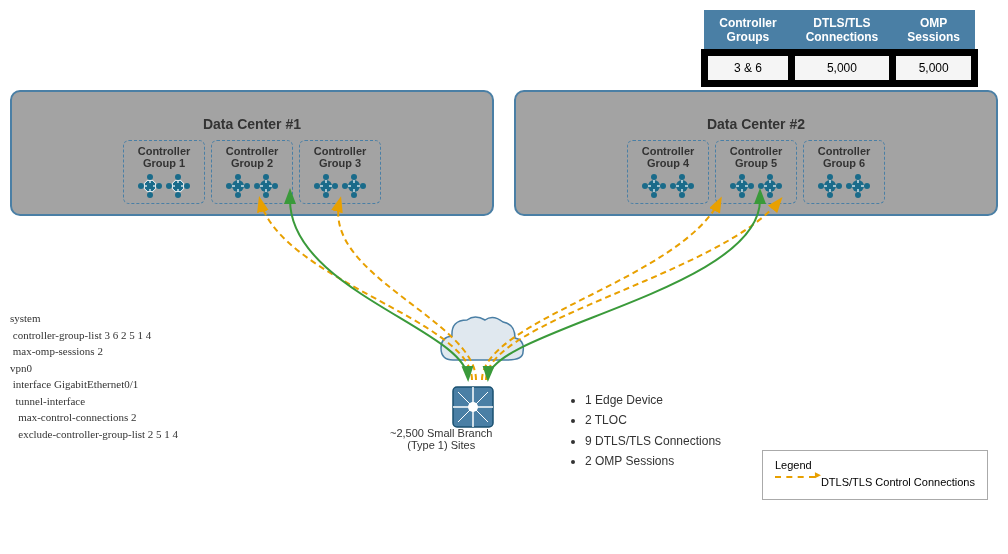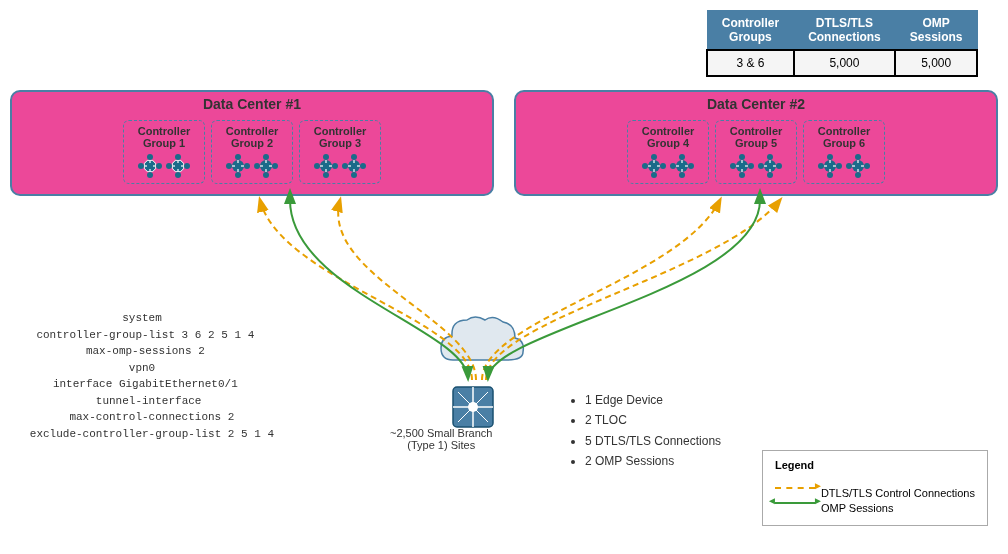--- a/index.html
+++ b/index.html
@@ -25,39 +25,39 @@
       background: #4a7fa5;
       color: #fff;
       padding: 5px 14px;
       text-align: center;
       border: 1px solid #4a7fa5;
       font-weight: bold;
     }
     .info-table td {
       padding: 5px 14px;
       text-align: center;
-      border: 2px solid #000000;
+      border: 7px solid #000000;
       background: #f5f5f5;
     }
 
     
     .dc-container {
       position: absolute;
       top: 90px;
       left: 10px;
       right: 10px;
       display: flex;
       gap: 20px;
     }
     .dc-box {
       flex: 1;
       border: 2px solid #4a7fa5;
       border-radius: 10px;
-      padding: 4px 10px 10px;
-      background: #ec4899;
+      padding: 24px 10px 10px;
+      background: #a3a3a3;
       position: relative;
     }
     .dc-title {
       text-align: center;
       font-weight: bold;
       color: #333;
       font-size: 14px;
       margin-bottom: 8px;
     }
     .cg-row {
@@ -87,26 +87,25 @@
     .node-icon {
       width: 26px;
       height: 26px;
     }
 
     
     .code-block {
       position: absolute;
       top: 310px;
       left: 10px;
-      font-family: Liberation Mono, monospace;
+      font-family: Liberation Serif, serif;
       font-size: 11px;
       color: #333;
       line-height: 1.5;
       white-space: pre;
-      text-align: center;
     }
 
     
     .bullet-list {
       position: absolute;
       top: 390px;
       left: 567px;
       font-size: 12px;
       color: #333;
       line-height: 1.7;
@@ -130,22 +129,22 @@
     .legend-box {
       position: absolute;
       top: 450px;
       right: 20px;
       border: 1px solid #aaa;
       padding: 8px 12px;
       font-size: 11px;
       background: #fff;
     }
     .legend-title {
-      font-weight: bold;
-      margin-bottom: 16px;
+      font-weight: normal;
+      margin-bottom: 5px;
     }
     .legend-item {
       display: flex;
       align-items: flex-start;
       gap: 6px;
       margin-bottom: 3px;
     }
     .legend-line-dtls {
       width: 40px;
       height: 3px;
@@ -424,35 +423,31 @@
 </div>
 
 <div class="site-label" style="position:absolute;top:427px;left:390px;font-size:11px;color:#333;">
   <span>~2,500 Small Branch<br>(Type 1) Sites</span>
 </div>
 
 <div class="bullet-list">
   <ul>
     <li>1 Edge Device</li>
     <li>2 TLOC</li>
-    <li>5 DTLS/TLS Connections</li>
+    <li>9 DTLS/TLS Connections</li>
     <li>2 OMP Sessions</li>
   </ul>
 </div>
 
 <div class="legend-box">
   <div class="legend-title">Legend</div>
   <div class="legend-item">
     <div class="legend-line-dtls"></div>
     <span style="font-size:11px;">DTLS/TLS Control
 Connections</span>
-  </div>
-  <div class="legend-item">
-    <div class="legend-line-omp"></div>
-    <span style="font-size:11px;">OMP Sessions</span>
   </div>
 </div>
 
 <svg class="arrows-overlay">
   <defs>
     <marker id="arrow-orange-end" markerWidth="8" markerHeight="8" refX="6" refY="3" orient="auto">
       <path d="M0,0 L0,6 L8,3 z" fill="#e8a000"></path>
     </marker>
     <marker id="arrow-green-end" markerWidth="8" markerHeight="8" refX="6" refY="3" orient="auto">
       <path d="M0,0 L0,6 L8,3 z" fill="#3a9a3a"></path>

